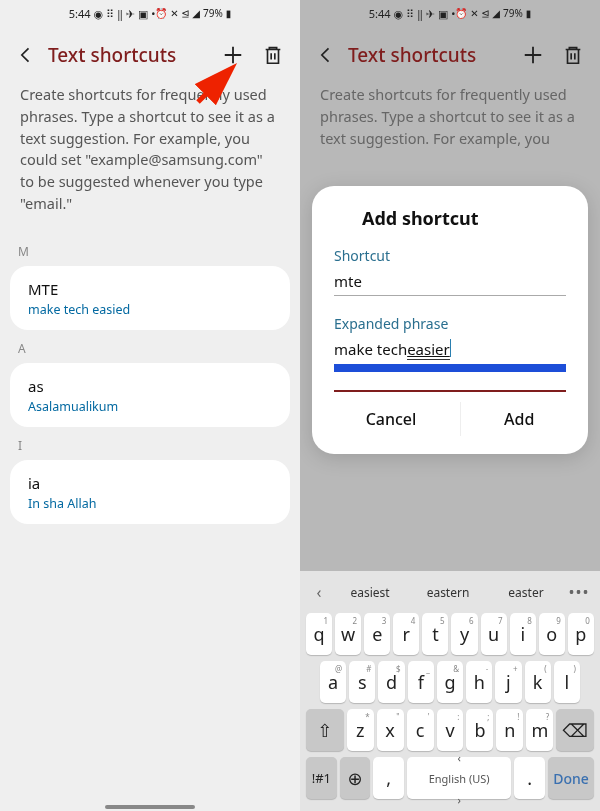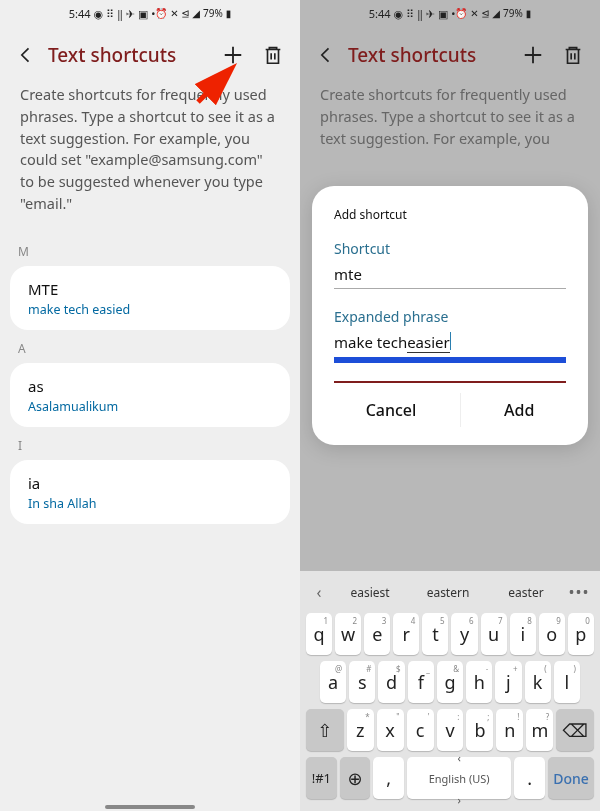--- a/index.html
+++ b/index.html
@@ -23,25 +23,25 @@
     
     .section-label { padding: 10px 18px 6px; font-size: 12px; color: #888; }
     .card { background: #fff; border-radius: 18px; margin: 0 10px; padding: 13px 18px 12px; }
     .card-title { font-size: 15px; color: #111; margin-bottom: 2px; }
     .card-sub { font-size: 12.5px; color: #0369a1; }
     
     .arrow { position: absolute; top: 50px; left: 190px; width: 60px; height: 60px; z-index: 10; }
     .right-content { position: relative; }
     
     .dialog { position: absolute; top: 186px; left: 12px; right: 12px; background: #fff; border-radius: 22px; padding: 20px 22px 4px; z-index: 5; box-shadow: 0 4px 20px rgba(0,0,0,0.15); }
-    .dialog-title { font-size: 12px; font-weight: 400; color: #111; margin-bottom: 16px; }
+    .dialog-title { font-size: 18px; font-weight: 700; color: #111; margin-bottom: 16px; margin-left: 28px; }
     .field-label { font-size: 14px; color: #2a6f8f; margin-bottom: 4px; }
     .field-input { width: 100%; border: none; border-bottom: 1px solid #aaa; font-size: 15px; padding: 2px 0 4px; outline: none; margin-bottom: 18px; color: #111; }
-    .field-input.active { border-bottom: 6px solid #1d4ed8; }
-    .underline-word { border-bottom: 1px solid #333; }
+    .field-input.active { border-bottom: 8px solid #1d4ed8; }
+    .underline-word { border-bottom: 1px solid #333; text-decoration: underline; }
     .dialog-actions { display: flex; justify-content: space-around; padding: 10px 0 14px; border-top: 2px solid #7f1d1d; }
     .dialog-btn { font-size: 16px; font-weight: 500; color: #111; padding: 6px 20px; background:none; border:none; }
     .dialog-sep { width: 1px; background: #eee; }
     
     .keyboard { position: absolute; bottom: 0; left: 0; right: 0; background: #e4e4e4; padding: 0 4px 6px; }
     .suggestion-bar { display: flex; align-items: center; padding: 10px 4px; gap: 2px; }
     .sug-back { width: 22px; text-align: center; color: #666; font-size: 16px; }
     .suggestion { flex: 1; text-align: center; font-size: 12px; color: #333; }
     .sug-more { width: 26px; text-align: center; color: #666; font-size: 16px; letter-spacing: 1px; }
     .key-row { display: flex; gap: 3px; margin-bottom: 6px; padding: 0 2px; }

